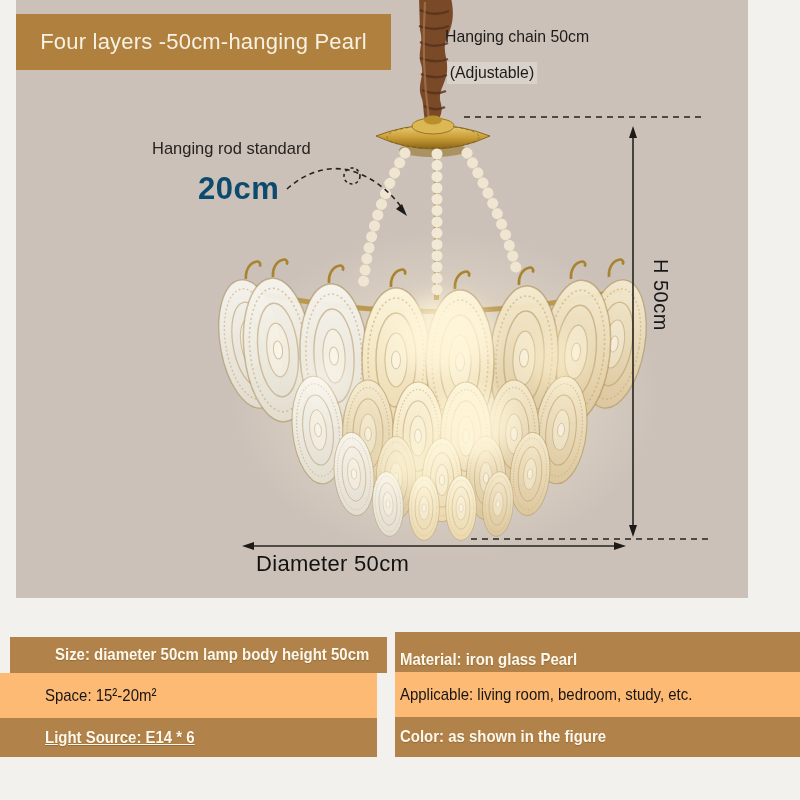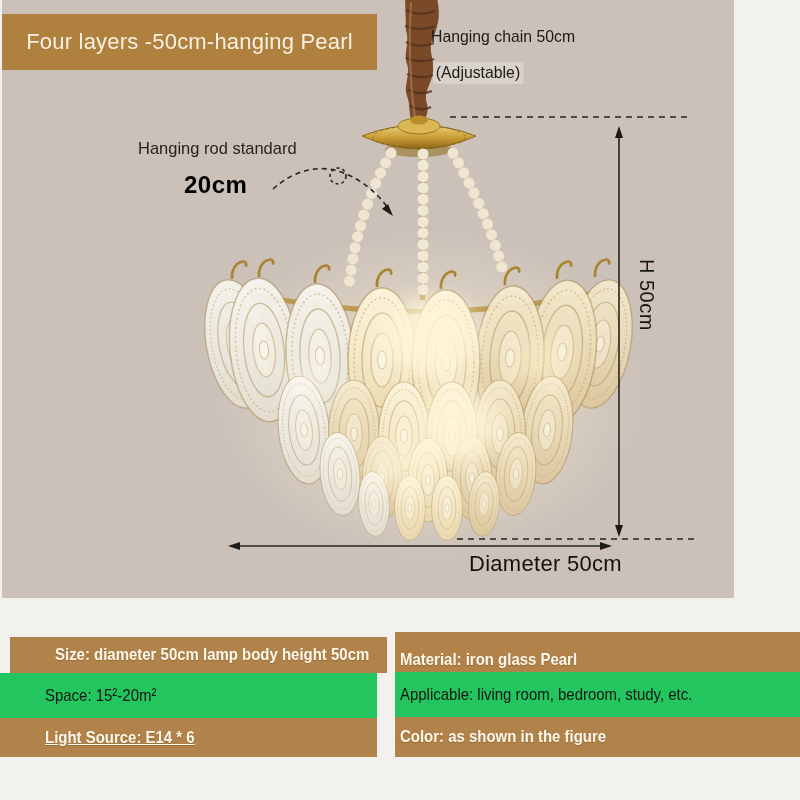--- a/index.html
+++ b/index.html
@@ -1,44 +1,44 @@
 <!DOCTYPE html>
 <html><head>
 <meta charset="utf-8">
 <style>
   * { margin:0; padding:0; box-sizing:border-box; }
   html,body { width:800px; height:800px; }
   body { font-family:"Liberation Sans", sans-serif; position:relative; background:#f2f1ed; overflow:hidden; }
 
   
-  .stage { position:absolute; left:2px; top:0; width:732px; height:598px; background:#cbc1b9; overflow:hidden; }
+  .stage { position:absolute; left:16px; top:0; width:732px; height:598px; background:#cbc1b9; overflow:hidden; }
   .stage svg { position:absolute; left:0; top:0; }
 
   .title-banner {
     position:absolute; left:0; top:14px; width:375px; height:56px;
     background:#b0803f; color:#f7f1e2; font-size:22px; line-height:56px;
     text-align:center; white-space:nowrap; letter-spacing:.2px;
   }
 
   .ann { position:absolute; color:#1d1b19; white-space:nowrap; }
   .t-chain1 { left:429px; top:27px;  font-size:17px; transform:scaleX(.93); transform-origin:left top; }
   .t-chain2 { left:431px; top:62px;  font-size:17px; transform:scaleX(.93); transform-origin:left top;
               background:rgba(235,230,223,.45); padding:1px 3px; }
   .t-rod    { left:136px; top:139px; font-size:17px; transform:scaleX(.97); transform-origin:left top; color:#28231f; }
-  .t-20     { left:182px; top:171px; font-size:24px; font-weight:700; color:#000000; letter-spacing:.5px; }
+  .t-20     { left:182px; top:171px; font-size:31px; font-weight:700; color:#0c4a6e; letter-spacing:.5px; }
   .t-h      { left:633px; top:259px; font-size:20px; color:#171717;
               writing-mode:vertical-rl; letter-spacing:.5px; }
-  .t-dia    { left:240px; top:551px; width:380px; text-align:right; font-size:22px; color:#13110f; letter-spacing:.3px; }
+  .t-dia    { left:240px; top:551px; width:380px; text-align:left; font-size:22px; color:#13110f; letter-spacing:.3px; }
 
   
   .specs { position:absolute; left:0; top:598px; width:800px; height:202px; background:#f2f1ed; }
   .spec-row { position:absolute; display:flex; align-items:center; overflow:hidden; }
   .spec-row.tan   { background:#b1834a; color:#fdf8ec; font-weight:700;
                     text-shadow:0 1px 1px rgba(96,62,18,.35); }
-  .spec-row.light { background:#22c55e; color:#181614; font-weight:400; }
+  .spec-row.light { background:#fdba74; color:#181614; font-weight:400; }
   .spec-row span { font-size:17px; white-space:nowrap; transform:scaleX(.88); transform-origin:left center; }
   .L1 { left:10px;   top:39px;  width:377px; height:36px; padding-left:45px; }
   .L2 { left:0;   top:75px;  width:377px; height:45px; padding-left:45px; }
   .L3 { left:0;   top:120px; width:377px; height:39px; padding-left:45px;text-decoration:underline; }
   .R1 { left:395px; top:34px;  width:405px; height:56px; padding-left:5px; }
   .R2 { left:395px; top:74px;  width:405px; height:45px; padding-left:5px; }
   .R3 { left:395px; top:119px; width:405px; height:40px; padding-left:5px; }
 </style>
 </head>
 <body>

